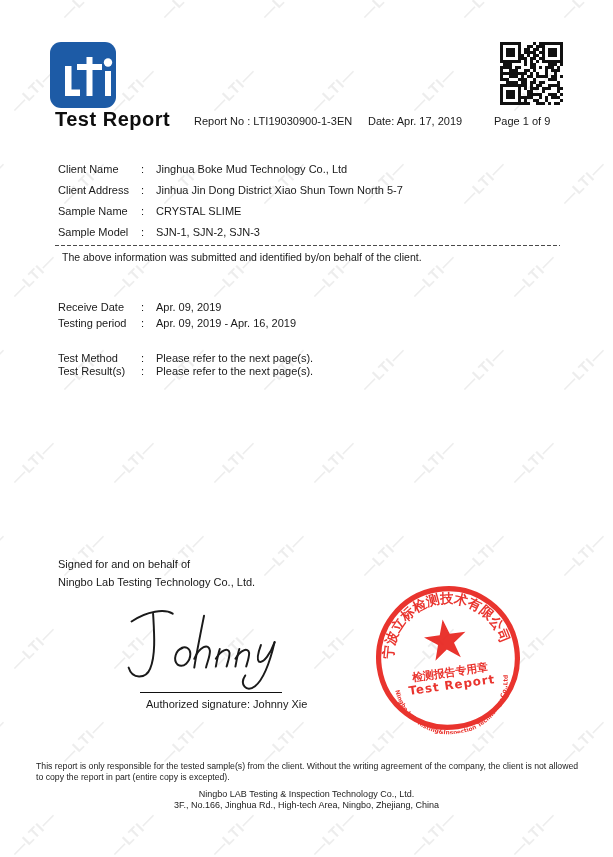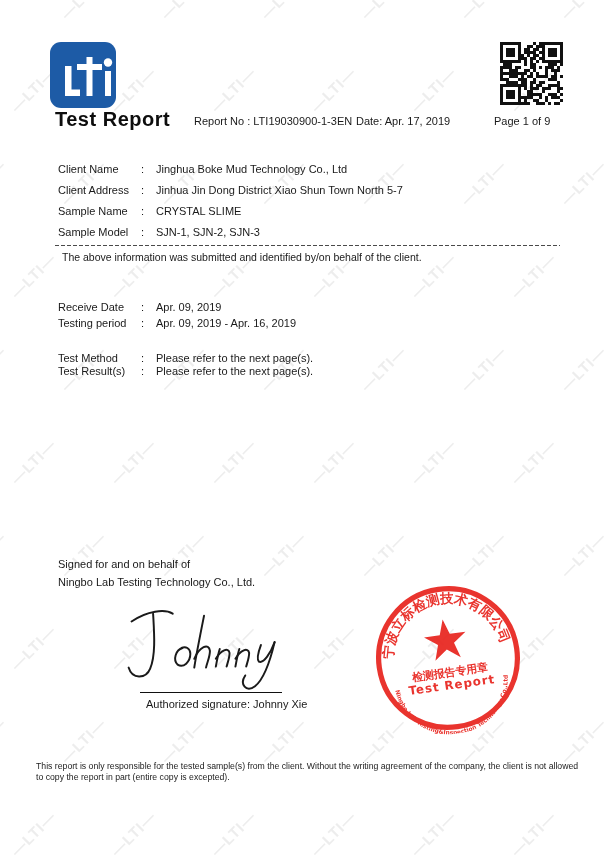--- a/index.html
+++ b/index.html
@@ -9,21 +9,21 @@
   .wm-tile{position:absolute;color:#ededed;font-size:15px;font-weight:bold;
            letter-spacing:1px;transform:rotate(-45deg);white-space:nowrap;}
   .layer{position:absolute;inset:0;z-index:1;}
 
   
   #logo{position:absolute;left:50px;top:42px;}
   #report-title{position:absolute;left:55px;top:108px;font-size:20px;font-weight:bold;
                 letter-spacing:.5px;color:#0d0d0d;}
   .hdr-meta{position:absolute;top:115px;font-size:11px;color:#1a1a1a;}
   #hdr-reportno{left:194px;}
-  #hdr-date{left:356px;}
+  #hdr-date{left:368px;}
   #hdr-page{left:494px;}
   #qr-box{position:absolute;left:500px;top:42px;width:63px;height:63px;}
 
   
   .info-row{position:absolute;left:58px;display:flex;font-size:11px;color:#1a1a1a;white-space:nowrap;}
   .info-row .lbl{width:83px;}
   .info-row .col{width:15px;text-align:left;}
 
   #dash-sep{position:absolute;left:55px;top:245px;width:505px;height:1px;
             background:repeating-linear-gradient(to right,#4a4a4a 0 4px,transparent 4px 6px);}
@@ -496,15 +496,17 @@
       </text>
       <polygon fill="#e8231d" points="80,39 85.3,55.1 102,55.2 88.5,64.9 93.5,81 80,71 66.5,81 71.5,64.9 58,55.2 74.7,55.1"></polygon>
       <text x="80" y="99" font-size="11.5" font-weight="bold" fill="#e8231d" text-anchor="middle" font-family="DejaVu Sans, sans-serif">检测报告专用章</text>
       <text x="80" y="113" font-size="12.5" font-weight="bold" fill="#e8231d" text-anchor="middle" letter-spacing="1" font-family="DejaVu Sans, sans-serif">Test Report</text>
       <text font-size="6.2" font-weight="bold" fill="#e8231d" font-family="DejaVu Sans, sans-serif">
         <textPath href="#arcBot" startOffset="50%" text-anchor="middle">Ningbo Lab Testing&amp;Inspection Technology Co.,Ltd</textPath>
       </text>
     </svg>
 
     <div id="disclaimer">This report is only responsible for the tested sample(s) from the client. Without the writing agreement of the company, the client is not allowed to copy the report in part (entire copy is excepted).</div>
+    <div id="foot-co" class="foot-center">Ningbo LAB Testing &amp; Inspection Technology Co., Ltd.</div>
+    <div id="foot-addr" class="foot-center">3F., No.166, Jinghua Rd., High-tech Area, Ningbo, Zhejiang, China</div>
 
   </div>
 </div>
 
 </body></html>

